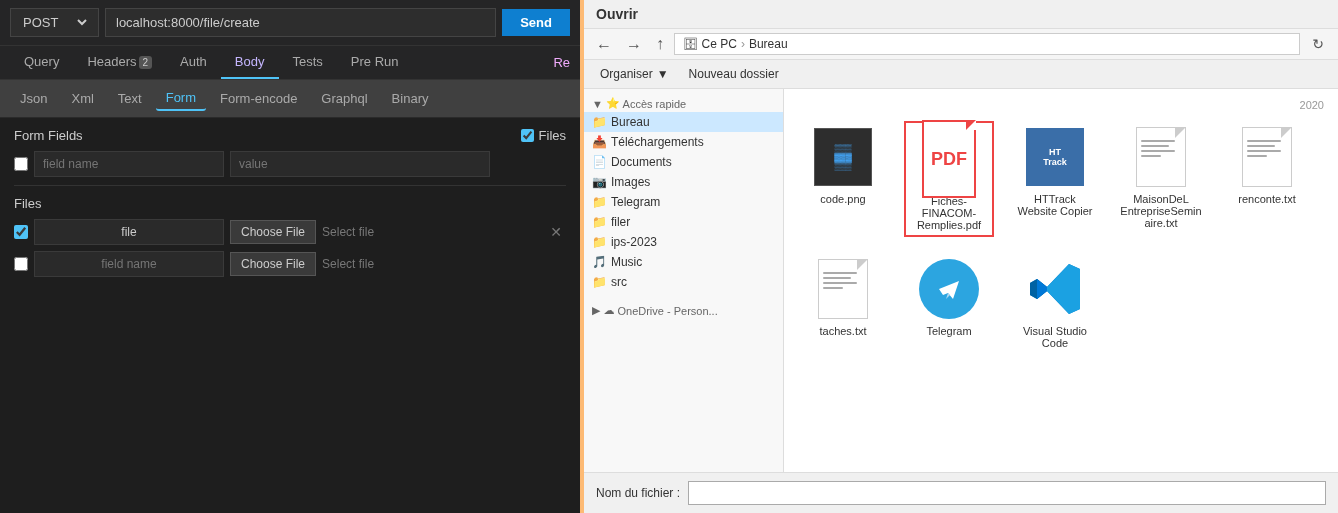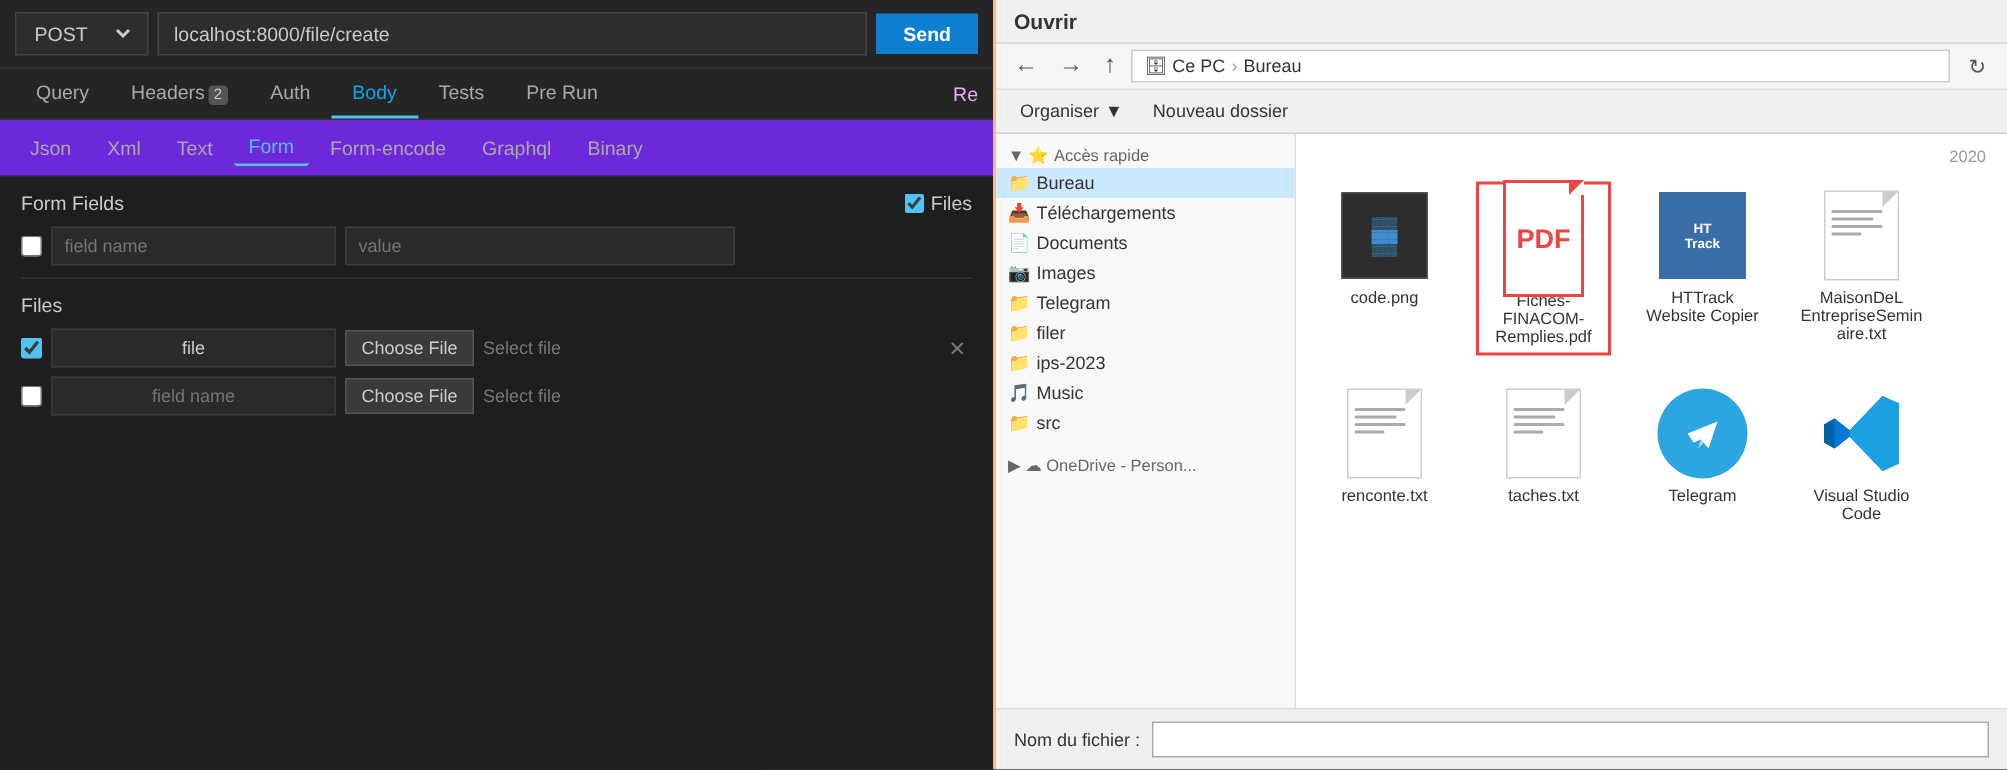--- a/index.html
+++ b/index.html
@@ -8,26 +8,26 @@
       background: #1e1e1e;
       color: #ccc;
       width: 1338px;
       height: 513px;
       overflow: hidden;
       display: flex;
     }
 
     
     .left-panel {
-      width: 664px;
+      width: 584px;
       height: 513px;
       background: #1e1e1e;
       display: flex;
       flex-direction: column;
-      border-right: 2px solid #fdba74;
+      border-right: 4px solid #fdba74;
     }
 
     
     .url-bar {
       display: flex;
       align-items: center;
       padding: 8px 10px;
       background: #252526;
       gap: 6px;
       border-bottom: 1px solid #333;
@@ -80,21 +80,21 @@
       padding: 0 10px;
     }
     .tab {
       padding: 8px 14px;
       font-size: 13px;
       cursor: pointer;
       color: #aaa;
       border-bottom: 2px solid transparent;
     }
     .tab.active {
-      color: #0ea5e9;
+      color: #c4b5fd;
       border-bottom: 2px solid #4fc3f7;
     }
     .tab .badge {
       background: #555;
       color: #ccc;
       font-size: 10px;
       padding: 1px 4px;
       border-radius: 3px;
       margin-left: 2px;
     }
@@ -102,21 +102,21 @@
       margin-left: auto;
       font-size: 13px;
       color: #f0abfc;
       padding: 8px 0;
     }
 
     
     .sub-tabs-row {
       display: flex;
       align-items: center;
-      background: #6d28d9;
+      background: #404040;
       padding: 6px 10px;
       gap: 4px;
       border-bottom: 1px solid #2a2a2a;
     }
     .sub-tab {
       padding: 4px 10px;
       font-size: 13px;
       cursor: pointer;
       color: #aaa;
       border-radius: 3px;

